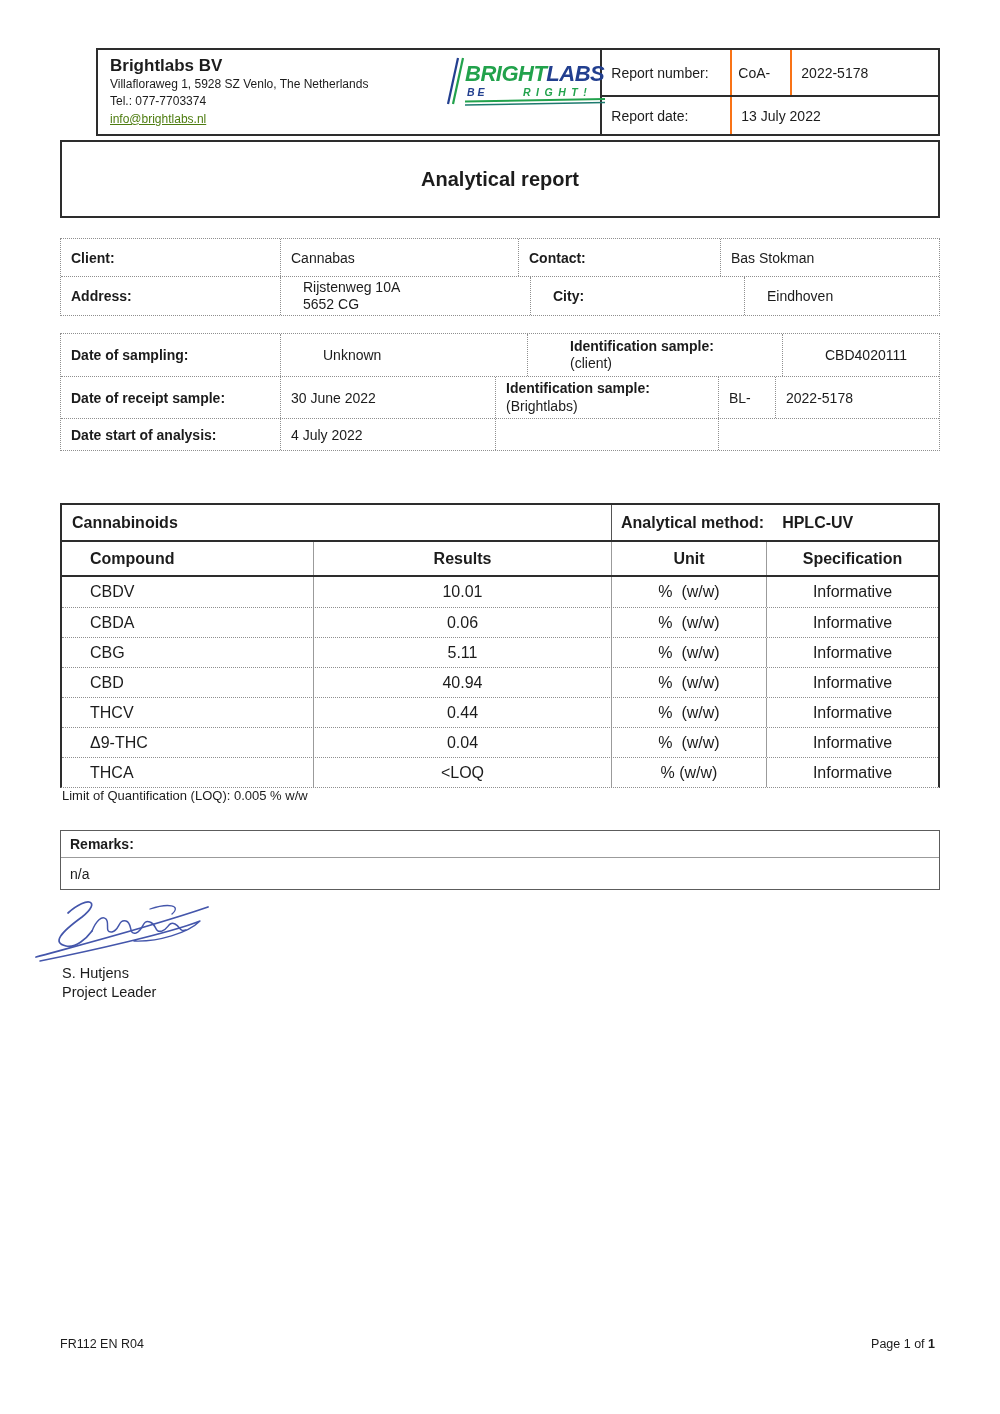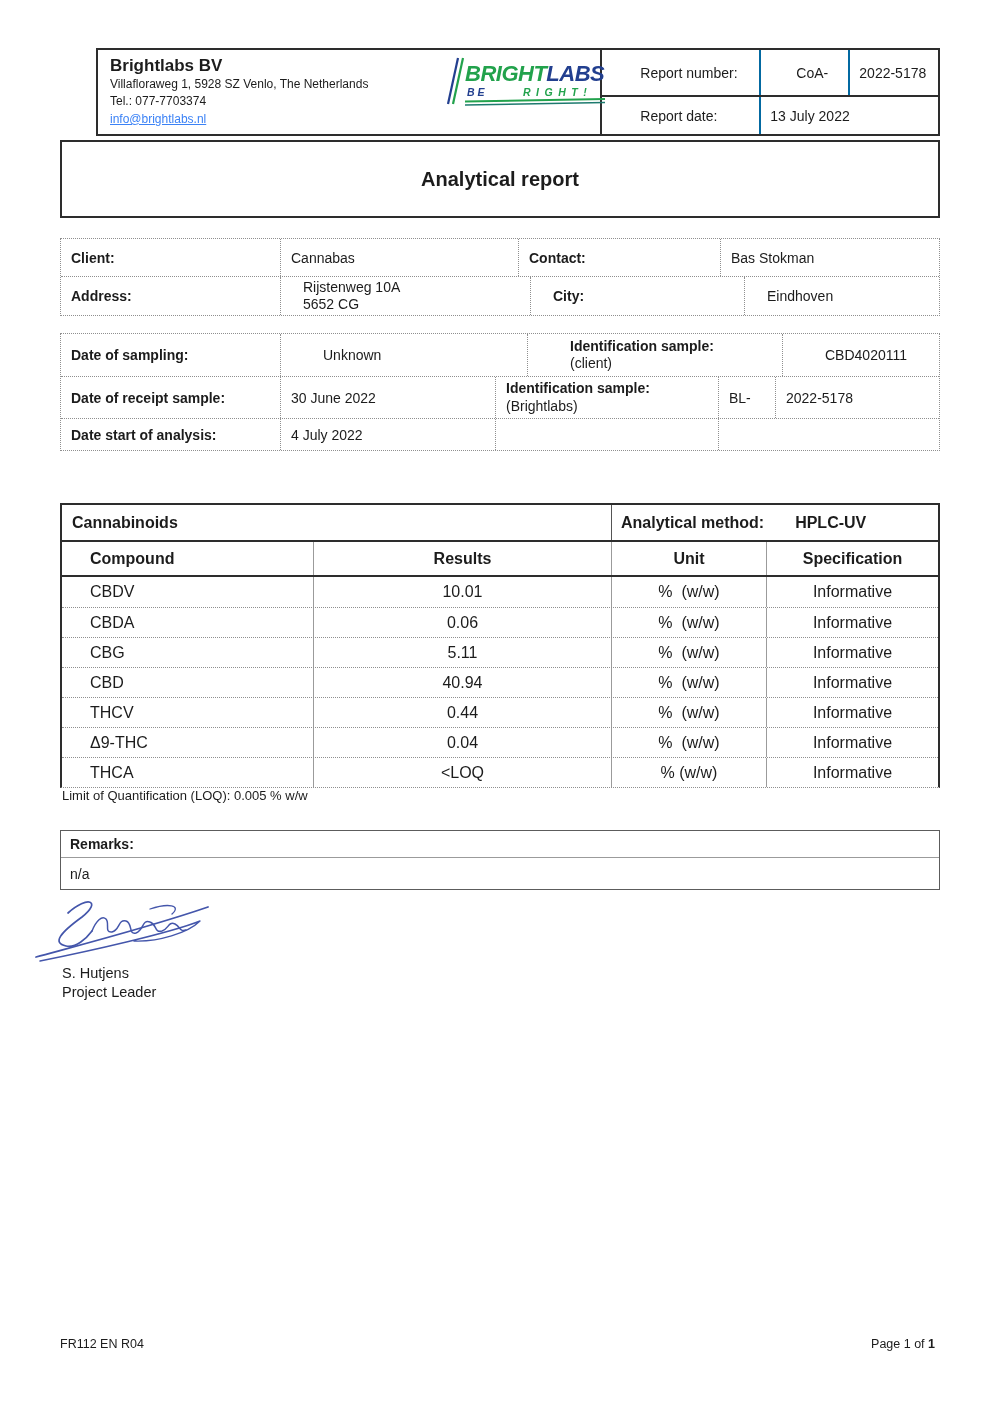--- a/index.html
+++ b/index.html
@@ -6,30 +6,30 @@
   .page{position:relative;width:1000px;height:1414px;background:#ffffff;
         font-family:"Liberation Sans",sans-serif;color:#1c1c1c;overflow:hidden;}
   .abs{position:absolute;}
 
   
   .hdr{top:48px;left:60px;width:880px;height:88px;display:flex;}
   .company-cell{position:relative;width:531px;box-sizing:border-box;
                 border:2px solid #2d2d2d;padding:6px 12px;margin-left:36px;}
   .company-name{font-size:17px;font-weight:bold;line-height:1.2;}
   .company-line{font-size:12px;line-height:1.35;}
-  .email-link{color:#3b82f6;text-decoration:underline;font-size:12px;line-height:1.35;cursor:pointer;}
+  .email-link{color:#4d7c0f;text-decoration:underline;font-size:12px;line-height:1.35;cursor:pointer;}
   .logo-wrap{position:absolute;left:342px;top:5px;width:172px;height:56px;}
 
   .report-cells{width:355px;box-sizing:border-box;border:2px solid #2d2d2d;border-left:none;
                 display:flex;flex-direction:column;font-size:14px;}
   .rrow{display:flex;box-sizing:border-box;}
   .rrow1{height:47px;border-bottom:2px solid #2d2d2d;}
   .rrow2{flex:1;}
   .rcell{display:flex;align-items:center;box-sizing:border-box;padding-left:9px;}
-  .rcell.brd{border-right:2px solid #0369a1;margin-left:29px;}
+  .rcell.brd{border-right:2px solid #f97316;}
   .rc-lbl{width:130px;}
   .rc-coa{width:60px;padding-left:6px;}
   .rc-rest{flex:1;}
 
   
   .title-box{top:140px;left:60px;width:880px;height:78px;box-sizing:border-box;
              border:2px solid #2d2d2d;display:flex;align-items:center;justify-content:center;}
   .title-text{font-size:20px;font-weight:bold;}
 
   
@@ -60,21 +60,21 @@
   .q-head2{display:flex;height:35px;border-bottom:2px solid #2d2d2d;box-sizing:border-box;font-weight:bold;}
   .q-row{display:flex;height:30px;box-sizing:border-box;}
   .q-row + .q-row{border-top:1px dotted #8f8f8f;}
   .qcell{display:flex;align-items:center;box-sizing:border-box;border-right:1px solid #9b9b9b;}
   .qcell.qlast{border-right:none;flex:1;justify-content:center;}
   .qw1{width:252px;padding-left:28px;}
   .qw2{width:298px;justify-content:center;}
   .qw3{width:155px;justify-content:center;}
   .q-section{width:550px;padding-left:10px;font-weight:bold;border-right:1px solid #555;
              display:flex;align-items:center;box-sizing:border-box;}
-  .q-method{flex:1;display:flex;align-items:center;padding-left:9px;font-weight:bold;gap:31px;}
+  .q-method{flex:1;display:flex;align-items:center;padding-left:9px;font-weight:bold;gap:18px;}
   .pre{white-space:pre;}
 
   .loq-note{top:788px;left:62px;font-size:13px;}
 
   
   .remarks-tbl{top:830px;left:60px;width:880px;box-sizing:border-box;border:1px solid #5c5c5c;font-size:14px;}
   .rem-r1{height:27px;display:flex;align-items:center;padding-left:9px;
           border-bottom:1px solid #9b9b9b;box-sizing:border-box;font-weight:bold;}
   .rem-r2{height:31px;display:flex;align-items:center;padding-left:9px;box-sizing:border-box;}
 

